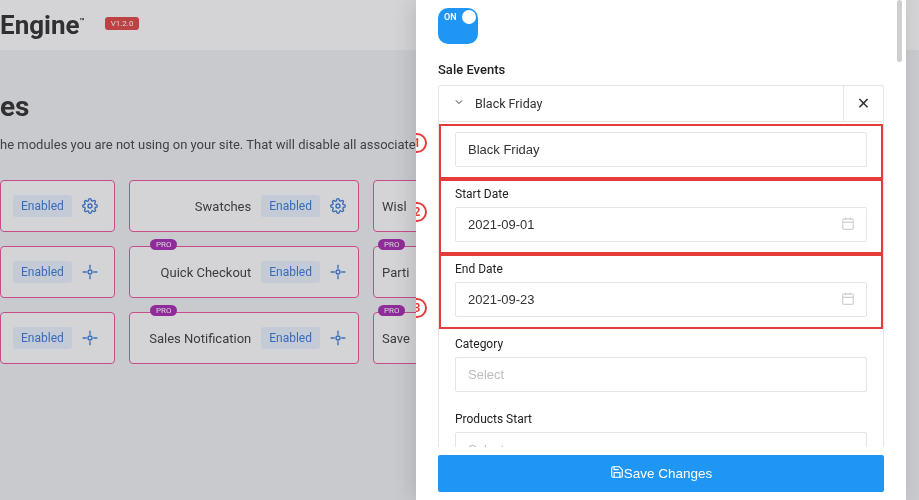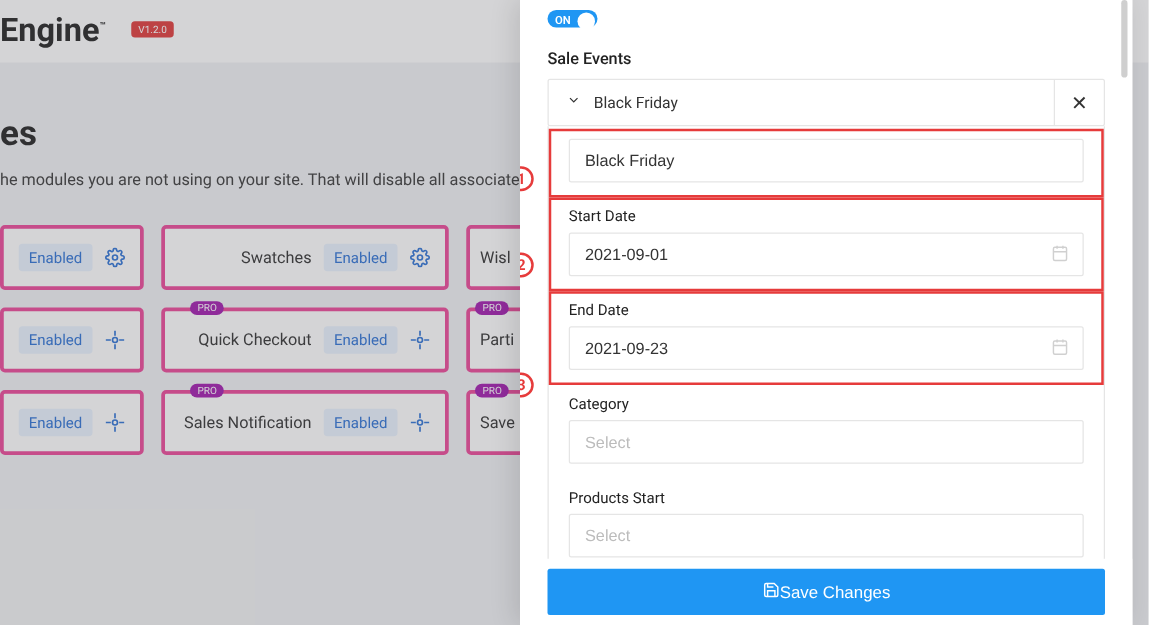--- a/index.html
+++ b/index.html
@@ -63,21 +63,21 @@
       font-size: 13px;
       color: #3a3a3a;
       margin-bottom: 28px;
     }
 
     .card-row { display: flex; gap: 14px; margin-bottom: 14px; }
     .card {
       width: 360px;
       height: 52px;
       background: #fff;
-      border: 3px solid #ec4899;
+      border: 1px solid #ec4899;
       border-radius: 4px;
       display: flex;
       align-items: center;
       gap: 10px;
       padding: 0 12px;
       font-size: 13px;
       color: #333;
       position: relative;
     }
     .card.short { width: 115px; justify-content: flex-start; }
@@ -135,21 +135,21 @@
     }
 
     .pnl-title {
       font-size: 13.5px;
       font-weight: 500;
       color: #222;
       margin-bottom: 8px;
     }
     .toggle {
       width: 40px;
-      height: 14px;
+      height: 36px;
       background: #1f96f3;
       border-radius: 10px;
       position: relative;
       color: #fff;
       font-size: 9px;
       font-weight: 600;
       line-height: 18px;
       padding-left: 6px;
     }
     .toggle::after {

